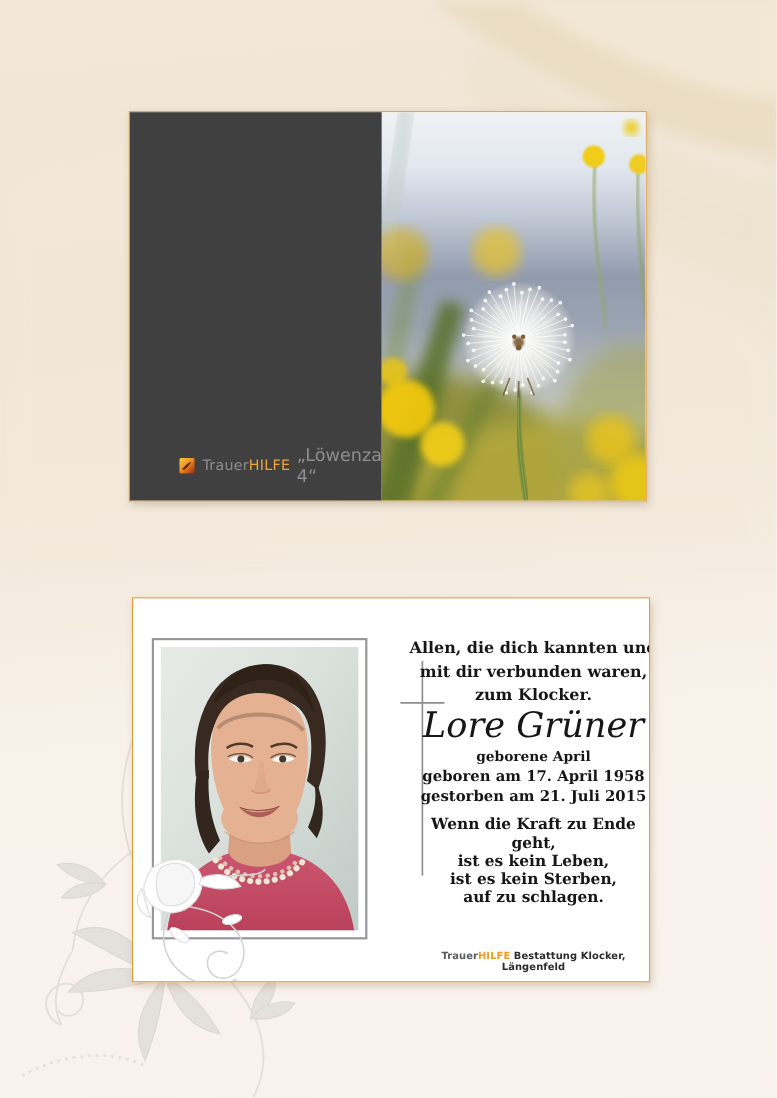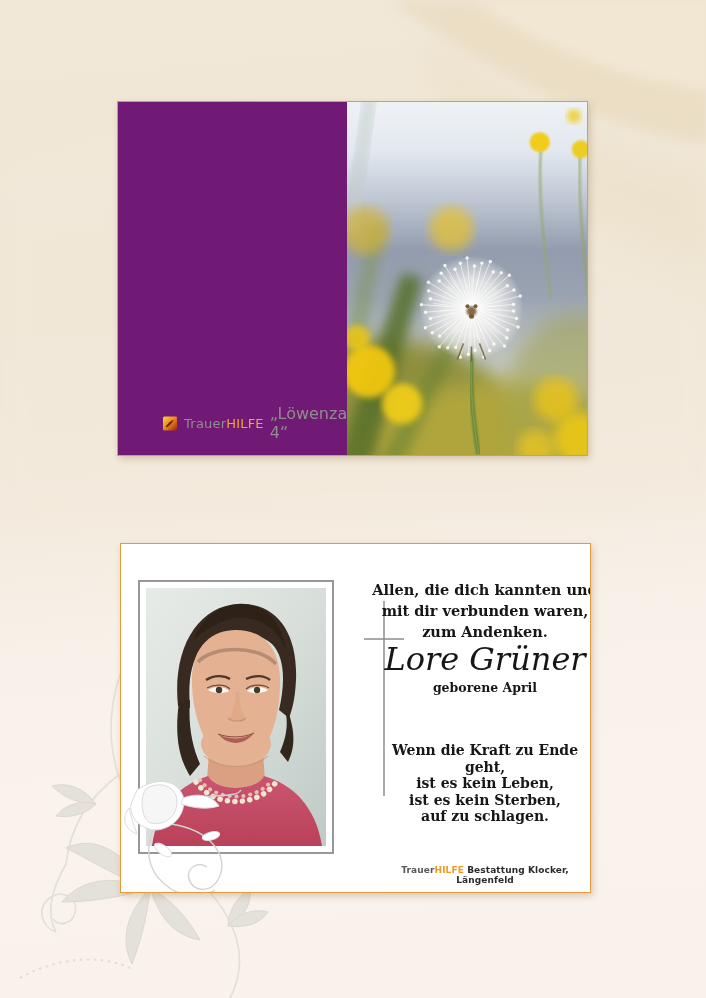--- a/index.html
+++ b/index.html
@@ -7,21 +7,21 @@
     width:706px;height:998px;position:relative;overflow:hidden;
     font-family:"DejaVu Sans", sans-serif;
     background:linear-gradient(175deg,#F1E8D8 0%,#EFE6D5 30%,#F3EADD 48%,#F8F1E9 62%,#FAF3ED 78%,#F9F1EB 100%);
   }
   .bg-svg{position:absolute;left:0;top:0;z-index:0;}
   .lily-svg{position:absolute;left:0;top:596px;z-index:0;}
 
   .card{position:absolute;background:#fff;border:1px solid #E69A3A;box-sizing:border-box;
         box-shadow:2px 3px 7px rgba(150,115,70,0.32);z-index:2;}
   .card-front{left:117px;top:101px;width:471px;height:355px;display:flex;}
-  .front-left{width:229px;position:relative;background:#701a75;}
+  .front-left{width:229px;position:relative;background:#404040;}
   .front-right{flex:1;position:relative;overflow:hidden;}
   .front-right svg{display:block;width:100%;height:100%;}
 
   .brand{position:absolute;left:45px;bottom:13px;display:flex;align-items:center;}
   .brand-icon{width:17px;height:17px;display:block;}
   .brand-name{font-size:13px;margin-left:7px;letter-spacing:0.2px;}
   .c-gray{color:#8E8E8E;} .c-orange{color:#F2A435;}
   .brand-label{font-size:16px;color:#8E8E8E;margin-left:6px;}
 
   .card-memorial{left:120px;top:543px;width:471px;height:350px;overflow:hidden;}
@@ -340,24 +340,28 @@
 
   <svg class="cross-svg" viewBox="0 0 50 200">
     <line x1="23" y1="2" x2="23" y2="197" stroke="#8C8C8C" stroke-width="1.5"></line>
     <line x1="3" y1="40" x2="43" y2="40" stroke="#8C8C8C" stroke-width="1.5"></line>
   </svg>
 
   <div class="text-col">
     <div class="opening">
       <div>Allen, die dich kannten und</div>
       <div>mit dir verbunden waren,</div>
-      <div>zum Andenken.</div>
+      <div>zum Klocker.</div>
     </div>
     <div class="name">Lore Grüner</div>
     <div class="maiden">geborene April</div>
+    <div class="dates">
+      <div>geboren am 17. April 1958</div>
+      <div>gestorben am 21. Juli 2015</div>
+    </div>
     <div class="poem">
       <div>Wenn die Kraft zu Ende geht,</div>
       <div>ist es kein Leben,</div>
       <div>ist es kein Sterben,</div>
       <div>auf zu schlagen.</div>
     </div>
     <div class="mem-footer"><span class="f-gray">Trauer</span><span class="f-orange">HILFE</span>&nbsp;<span class="f-dark">Bestattung Klocker, Längenfeld</span></div>
   </div>
 </div>
 

